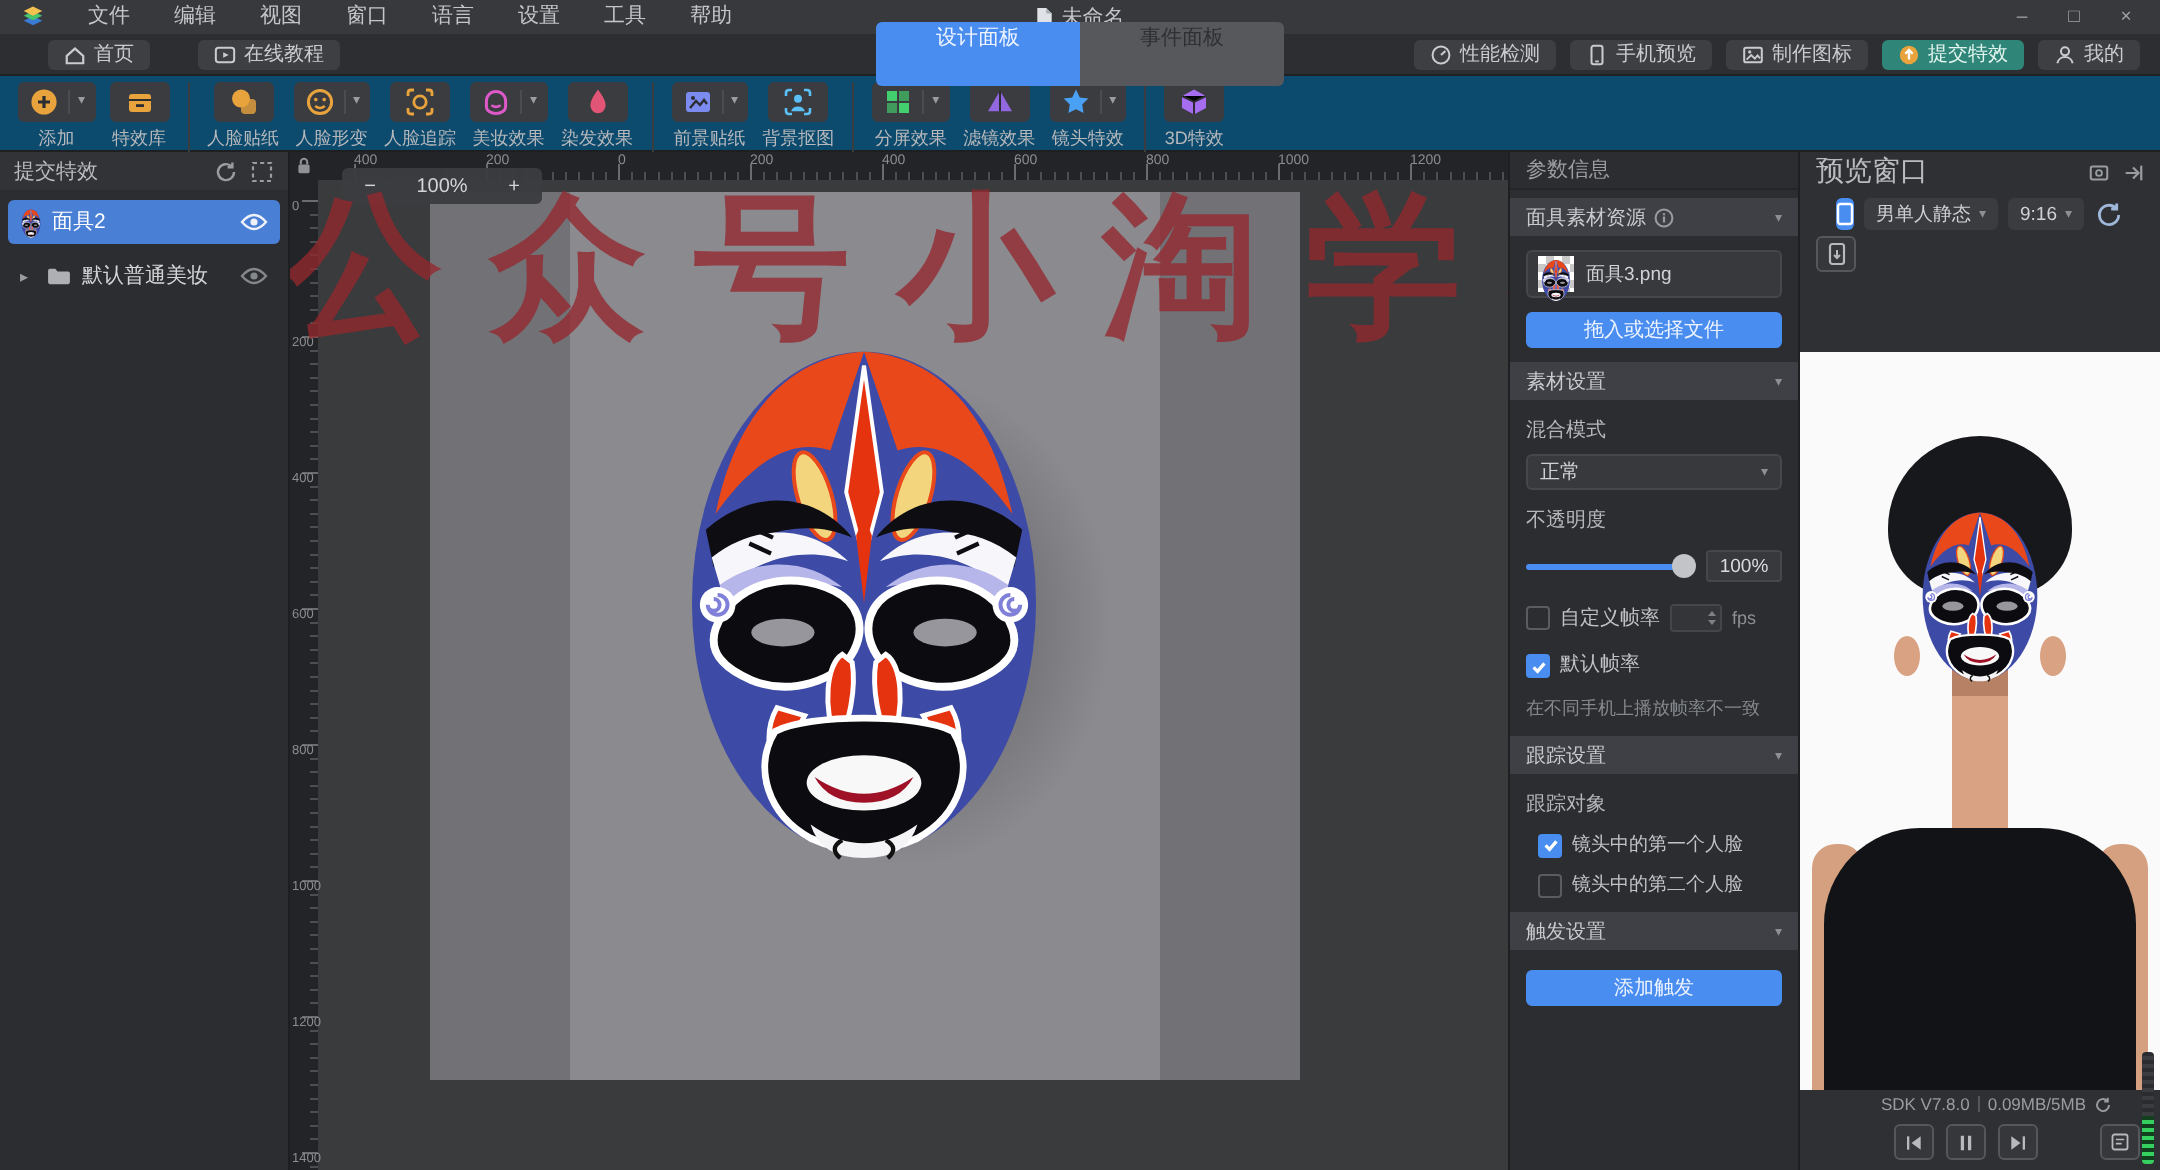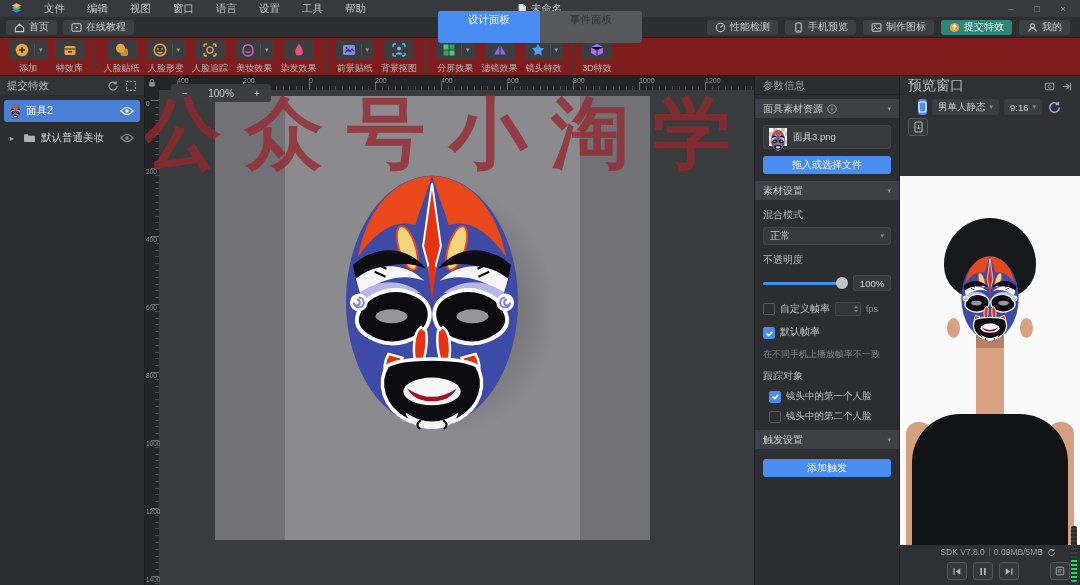--- a/index.html
+++ b/index.html
@@ -11,33 +11,33 @@
 .titlebar{height:17px;background:#37393c;display:flex;align-items:center;position:relative;font-size:10.5px;color:#c3c5c8}
 .logo{margin-left:10px;width:13px;height:13px}
 .menu-bar{display:flex;margin-left:10px}
 .menu-item{padding:0 11px;line-height:17px;cursor:default}
 .title-center{position:absolute;left:50%;transform:translateX(-50%);display:flex;align-items:center;gap:4px}
 .win-controls{margin-left:auto;display:flex;margin-right:4px}
 .win-btn{width:26px;text-align:center;font-size:9.5px;color:#9fa2a6;line-height:17px}
 
 
 .navbar{height:21px;background:#2c2e31;border-bottom:1px solid #202124;display:flex;align-items:center;position:relative}
-.nav-pill{height:15px;background:#3d3f43;border-radius:3px;display:flex;align-items:center;gap:4px;padding:0 8px;font-size:10px;color:#c9cbce;margin-left:6px;white-space:nowrap}
+.nav-pill{height:15px;background:#3d3f43;border-radius:3px;display:flex;align-items:center;gap:4px;padding:0 8px;font-size:10px;color:#c9cbce;margin-left:24px;white-space:nowrap}
 .nav-actions{margin-left:auto;display:flex;gap:7px;margin-right:10px}
 .nav-actions .nav-pill{margin-left:0}
 .nav-pill.accent{background:#2f8577;color:#e2f5ef}
 .nicon{width:11px;height:11px;display:inline-flex}
 .tabs{position:absolute;left:50%;transform:translateX(-50%);display:flex}
 .tab{width:102px;height:32px;line-height:16px;text-align:center;font-size:10.5px;background:#56585c;color:#2e3033}
 .tab:first-child{border-radius:3px 0 0 3px}
 .tab:last-child{border-radius:0 3px 3px 0}
 .tab.active{background:#4a8df0;color:#f0f5ff}
 
 
-.toolbar{height:38px;background:#7f1d1d;border-bottom:1px solid #1e1f21;display:flex;align-items:flex-end;padding-top:3px}
+.toolbar{height:38px;background:#0c4a6e;border-bottom:1px solid #1e1f21;display:flex;align-items:center;padding-top:3px}
 .tb-group{display:flex;gap:7px;padding:0 9px}
 .tb-group + .tb-group{border-left:1px solid #3a3c3f}
 .tb-item{display:flex;flex-direction:column;align-items:center}
 .tb-btn{height:20px;min-width:30px;background:#3a3c40;border-radius:3px;display:flex;align-items:center;justify-content:center;padding:0 5px;cursor:pointer}
 .ticon{width:16px;height:16px;display:inline-flex}
 .caret{font-size:7px;color:#9a9da0;margin-left:4px;border-left:1px solid #4a4c50;padding-left:4px;height:12px;line-height:12px}
 .tb-label{font-size:9px;color:#b6b8bb;margin-top:2px;white-space:nowrap}
 
 
 .main{display:flex;height:509px}
@@ -590,20 +590,24 @@
     <div class="dfps-row">
       <span class="cb checked">
           <svg width="9" height="9" viewBox="0 0 10 10">
             <path d="M2 5.2 4.2 7.4 8 3" stroke="#fff" stroke-width="1.8" fill="none"></path>
           </svg>
         </span>
       <span>默认帧率</span>
     </div>
     <div class="note">在不同手机上播放帧率不一致</div>
 
+    <div class="sec-bar">
+      <span>跟踪设置</span>
+      <span class="sec-caret">▾</span>
+    </div>
     <div class="p-label">跟踪对象</div>
     <div>
         <div class="track-opt">
           <span class="cb checked">
             <svg width="9" height="9" viewBox="0 0 10 10">
               <path d="M2 5.2 4.2 7.4 8 3" stroke="#fff" stroke-width="1.8" fill="none"></path>
             </svg>
           </span>
           <span>镜头中的第一个人脸</span>
         </div>

